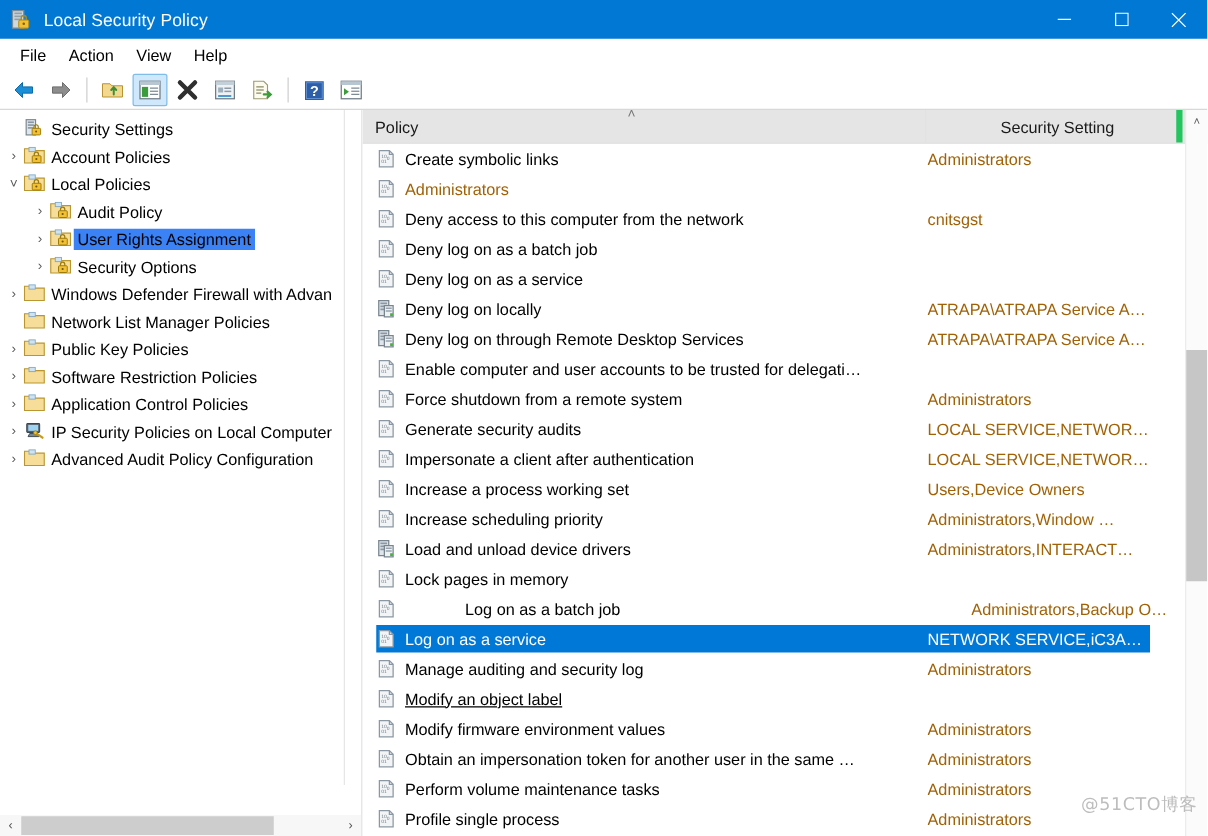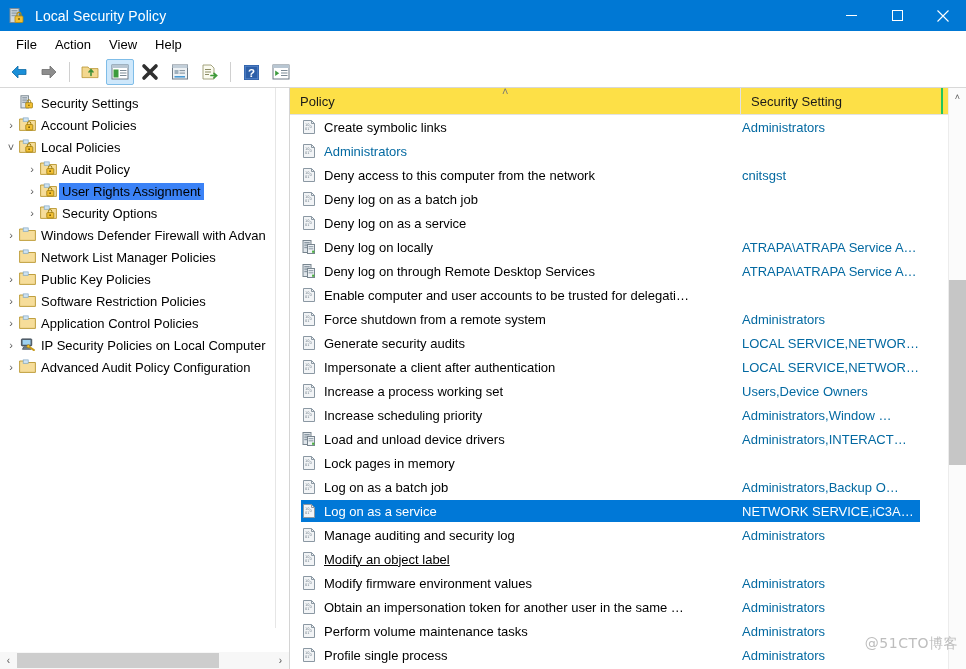--- a/index.html
+++ b/index.html
@@ -53,31 +53,31 @@
   
   .lh-scroll{position:absolute;left:0;bottom:0;width:289px;height:17px;background:#f7f7f7;display:flex;align-items:center;}
   .lh-arrow{width:17px;height:17px;display:flex;align-items:center;justify-content:center;color:#555;font-size:10px;}
   .lh-track{flex:1;height:17px;position:relative;}
   .lh-thumb{position:absolute;left:0;top:1px;height:15px;width:202px;background:#cdcdcd;}
 
   .v-divider{width:1px;background:#d4d4d4;}
 
   
   .right-pane{flex:1;position:relative;background:#fff;overflow:hidden;}
-  .col-header{height:26px;display:flex;border-bottom:1px solid #e2e2e2;background:#fde047;position:relative;}
+  .col-header{height:26px;display:flex;border-bottom:1px solid #e2e2e2;background:#e5e5e5;position:relative;}
   .col{font-size:13px;color:#1a1a1a;display:flex;align-items:center;padding-left:10px;position:relative;}
   .col.policy{width:440px;border-right:1px solid #e2e2e2;}
-  .col.setting{width:190px;border-right:2px solid #22c55e;}
+  .col.setting{width:190px;border-right:5px solid #22c55e;justify-content:center;}
   .sort-caret{position:absolute;left:212px;top:-3px;font-size:11px;color:#777;}
 
   .rows{position:absolute;left:0;top:27px;right:0;bottom:0;overflow:hidden;}
   .row{height:24px;display:flex;align-items:center;white-space:nowrap;cursor:default;}
   .row .ricon{width:16px;height:16px;flex:none;margin-left:11px;margin-right:7px;position:relative;}
   .row .rname{width:418px;font-size:13px;color:#000;overflow:hidden;text-overflow:ellipsis;}
-  .row .rval{font-size:13px;color:#0369a1;overflow:hidden;text-overflow:ellipsis;width:195px;}
+  .row .rval{font-size:13px;color:#a16207;overflow:hidden;text-overflow:ellipsis;width:195px;}
   .row.selected{background:#0078d7;}
   .row.selected .rname,.row.selected .rval{color:#fff;}
   .sel-wrap{position:absolute;left:11px;width:619px;height:22px;background:#0078d7;z-index:0;}
 
   
   .rv-scroll{position:absolute;right:0;top:0;width:17px;height:581px;background:#fbfbfb;border-left:1px solid #ececec;}
   .rv-up{height:17px;display:flex;align-items:center;justify-content:center;color:#606060;font-size:9px;}
   .rv-thumb{position:absolute;left:0;top:192px;width:17px;height:185px;background:#c6c6c6;}
 
   
@@ -535,21 +535,21 @@
             <span class="rval" style="position: relative; z-index: 1;"></span>
           </div>
           <div class="row">
             <span class="ricon" style="position: relative; z-index: 1;"><svg class="ico-doc" viewBox="0 0 16 16">
                 <path d="M2.5 1.5 h8 l3 3 v10 h-11 Z" fill="#f2f4f6" stroke="#8b98a3" stroke-width="1"></path>
                 <path d="M10.5 1.5 v3 h3" fill="none" stroke="#8b98a3" stroke-width="1"></path>
                 <text x="4" y="7" font-family="DejaVu Sans, sans-serif" font-size="3.6" fill="#6d7c88">10</text>
                 <text x="4" y="11" font-family="DejaVu Sans, sans-serif" font-size="3.6" fill="#6d7c88">01</text>
                 <text x="8.4" y="9" font-family="DejaVu Sans, sans-serif" font-size="3.6" fill="#6d7c88">0</text>
               </svg></span>
-            <span class="rname" style="position: relative; z-index: 1;">Log on as a batch job</span>
+            <span class="rname" style="position: relative; z-index: 1; margin-left: 48px;">Log on as a batch job</span>
             <span class="rval" style="position: relative; z-index: 1;">Administrators,Backup O…</span>
           </div>
           <div class="row selected" style="background: transparent; position: relative;">
             <div class="sel-wrap"></div>
             <span class="ricon" style="position: relative; z-index: 1;"><svg class="ico-doc" viewBox="0 0 16 16">
                 <path d="M2.5 1.5 h8 l3 3 v10 h-11 Z" fill="#f2f4f6" stroke="#8b98a3" stroke-width="1"></path>
                 <path d="M10.5 1.5 v3 h3" fill="none" stroke="#8b98a3" stroke-width="1"></path>
                 <text x="4" y="7" font-family="DejaVu Sans, sans-serif" font-size="3.6" fill="#6d7c88">10</text>
                 <text x="4" y="11" font-family="DejaVu Sans, sans-serif" font-size="3.6" fill="#6d7c88">01</text>
                 <text x="8.4" y="9" font-family="DejaVu Sans, sans-serif" font-size="3.6" fill="#6d7c88">0</text>

